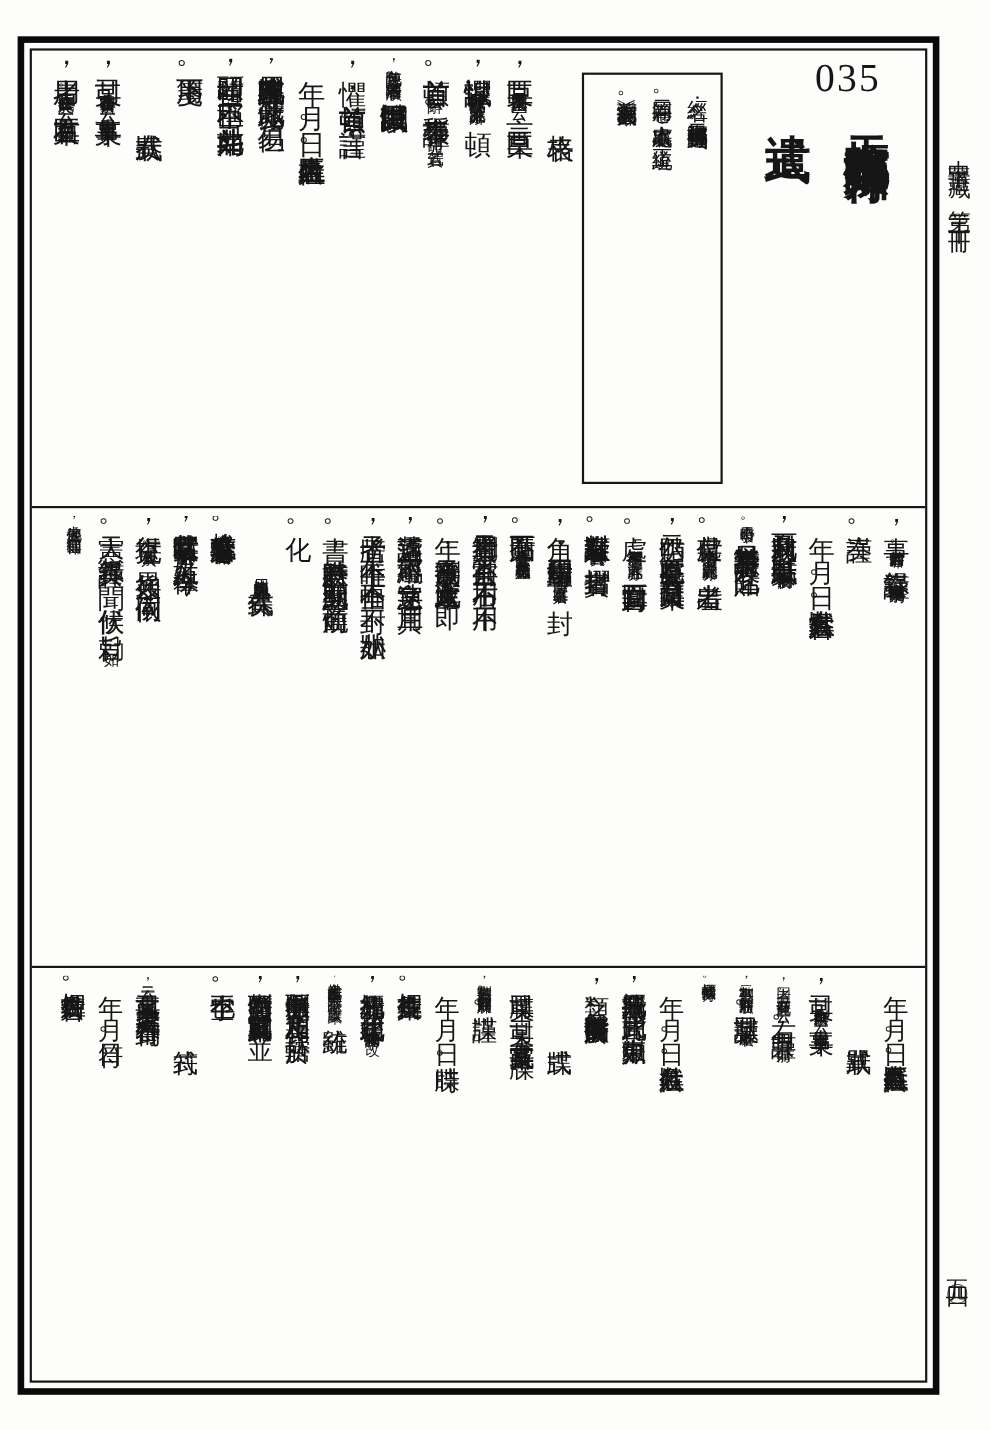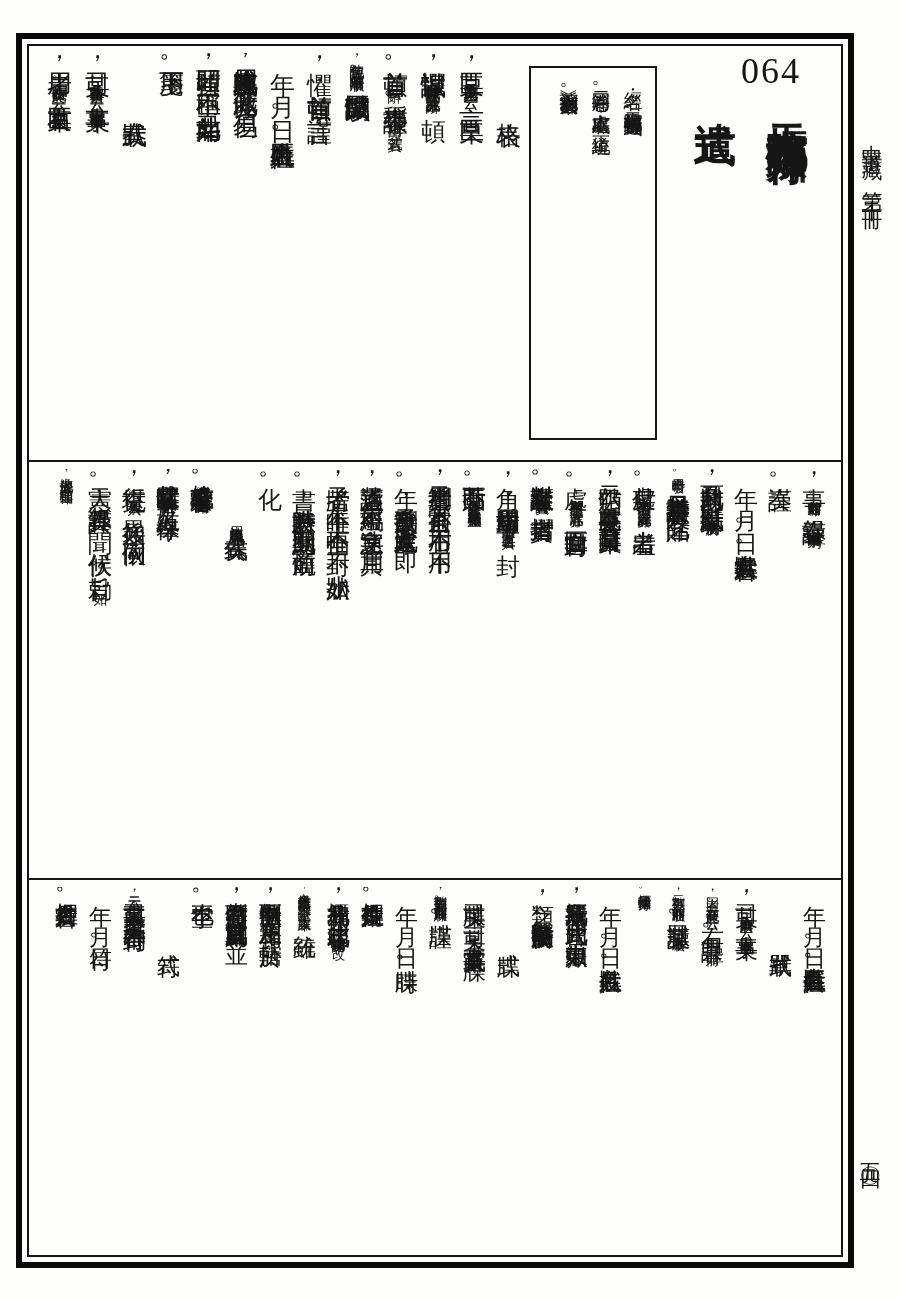--- a/index.html
+++ b/index.html
@@ -51,21 +51,21 @@
   <div class="volume-label vtx">中華道藏　第三十一冊</div>
 
   <div class="page-number vtx">五〇四</div>
 
   <div class="outer-frame">
     <div class="inner-frame">
       <div class="sections">
 
         <div class="section section1">
           <div class="s1-title">
-            <div class="code">064</div>
+            <div class="code">035</div>
             <div class="title-col t1 vtx">天樞院都司須知行</div>
             <div class="title-col t2 vtx">遣式</div>
             <div class="colophon-box">
               <div>經名：天樞院都司須知行遣式。</div>
               <div>二篇同卷。底本出處；《正統道</div>
               <div>藏》洞玄部表奏類。</div>
             </div>
           </div>
           <div class="sec-cols" id="s1cols">
               <div class="col heading"><span class="big">表格</span></div>

